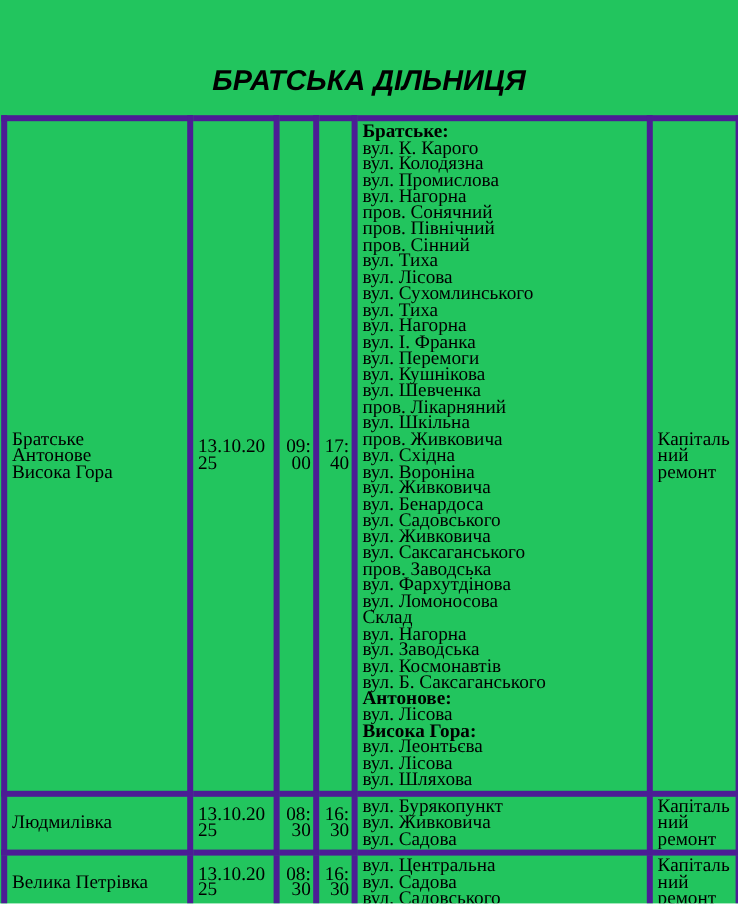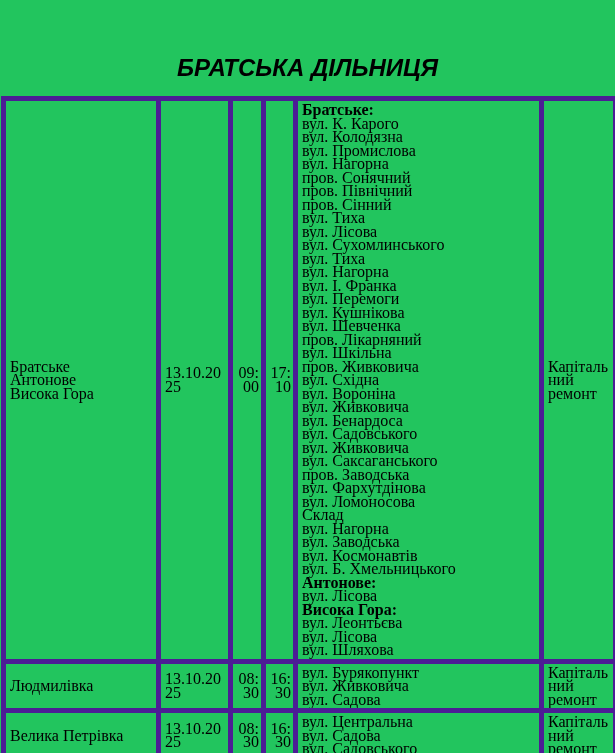--- a/index.html
+++ b/index.html
@@ -74,21 +74,21 @@
     </colgroup>
     <tbody>
         <tr>
           <td class="location-cell">
             <div>Братське</div>
             <div>Антонове</div>
             <div>Висока Гора</div>
           </td>
           <td class="date-cell">13.10.2025</td>
           <td class="time-cell">09:00</td>
-          <td class="time-cell">17:10</td>
+          <td class="time-cell">17:40</td>
           <td class="streets-cell">
             <div class="bold-line">Братське:</div>
             <div>вул. К. Карого</div>
             <div>вул. Колодязна</div>
             <div>вул. Промислова</div>
             <div>вул. Нагорна</div>
             <div>пров. Сонячний</div>
             <div>пров. Північний</div>
             <div>пров. Сінний</div>
             <div>вул. Тиха</div>
@@ -110,21 +110,21 @@
             <div>вул. Садовського</div>
             <div>вул. Живковича</div>
             <div>вул. Саксаганського</div>
             <div>пров. Заводська</div>
             <div>вул. Фархутдінова</div>
             <div>вул. Ломоносова</div>
             <div>Склад</div>
             <div>вул. Нагорна</div>
             <div>вул. Заводська</div>
             <div>вул. Космонавтів</div>
-            <div>вул. Б. Хмельницького</div>
+            <div>вул. Б. Саксаганського</div>
             <div class="bold-line">Антонове:</div>
             <div>вул. Лісова</div>
             <div class="bold-line">Висока Гора:</div>
             <div>вул. Леонтьєва</div>
             <div>вул. Лісова</div>
             <div>вул. Шляхова</div>
           </td>
           <td class="work-type-cell">Капітальний ремонт</td>
         </tr>
         <tr>

